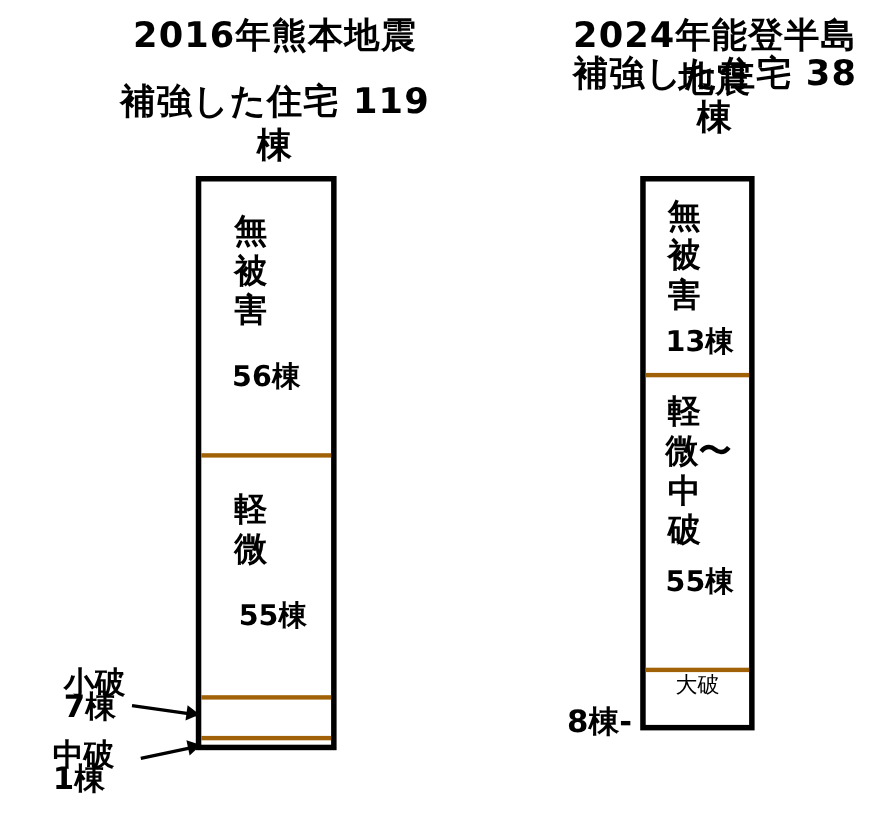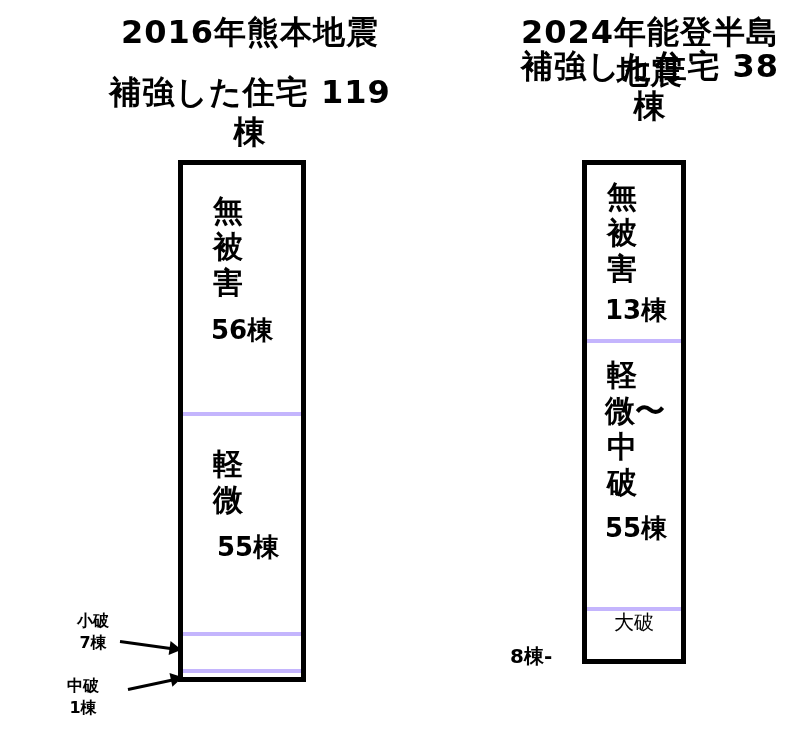--- a/index.html
+++ b/index.html
@@ -1,24 +1,24 @@
 <!DOCTYPE html>
 <html><head>
 <meta charset="utf-8">
 <style>
   html, body { margin: 0; padding: 0; background: #ffffff; }
   body { width: 800px; height: 743px; position: relative; overflow: hidden;
          font-family: "DejaVu Sans", sans-serif; color: #000; }
   .title { position: absolute; text-align: center; font-weight: bold; font-size: 32px; line-height: 40px; letter-spacing: 1px; }
   .col { position: absolute; border: 5px solid #000; box-sizing: border-box; display: flex; flex-direction: column; }
-  .seg { border-bottom: 4px solid #c4b5fd; box-sizing: border-box; display: flex; flex-direction: column; align-items: flex-start; }
+  .seg { border-bottom: 4px solid #a16207; box-sizing: border-box; display: flex; flex-direction: column; align-items: flex-start; }
   .seg:last-child { border-bottom: none; }
   .vlabel { font-weight: bold; font-size: 30px; line-height: 36px; width: 34px; word-break: break-all; text-align: center; }
-  .count { font-weight: bold; font-size: 26px; margin-top: 12px; }
-  .side { position: absolute; font-weight: bold; font-size: 16px; line-height: 22px; text-align: center; }
+  .count { font-weight: bold; font-size: 26px; margin-top: 24px; }
+  .side { position: absolute; font-weight: bold; font-size: 28px; line-height: 22px; }
   .arrow { position: absolute; height: 3px; background: #000; transform-origin: left center; }
   .arrow::after { content: ""; position: absolute; right: -2px; top: -6px; border-left: 12px solid #000; border-top: 7px solid transparent; border-bottom: 7px solid transparent; }
 </style>
 </head>
 <body>
 
 <div class="title" style="left:100px; top:12px; width:300px;">2016年熊本地震</div>
 <div class="title" style="left:100px; top:72px; width:300px;">補強した住宅 119棟</div>
 
 <div class="title" style="left:510px; top:12px; width:280px;">2024年能登半島地震</div>
@@ -56,15 +56,15 @@
   </div>
   <div class="seg" style="height:268px; padding:14px 0 0 18px;">
     <div class="vlabel">軽微〜中破</div>
     <div class="count" style="margin-top:10px;">55棟</div>
   </div>
   <div class="seg" style="height:22px; align-items:center; justify-content:center;">
     <div style="font-weight:normal; font-size:20px; line-height:22px;">大破</div>
   </div>
 </div>
 
-<div class="side" style="left:510px; top:645px; width:70px; font-size:20px; text-align:left;">
+<div class="side" style="left:510px; top:645px; width:70px; font-size:28px; text-align:center;">
   <span>8棟</span><span>-</span>
 </div>
 
 </body></html>

